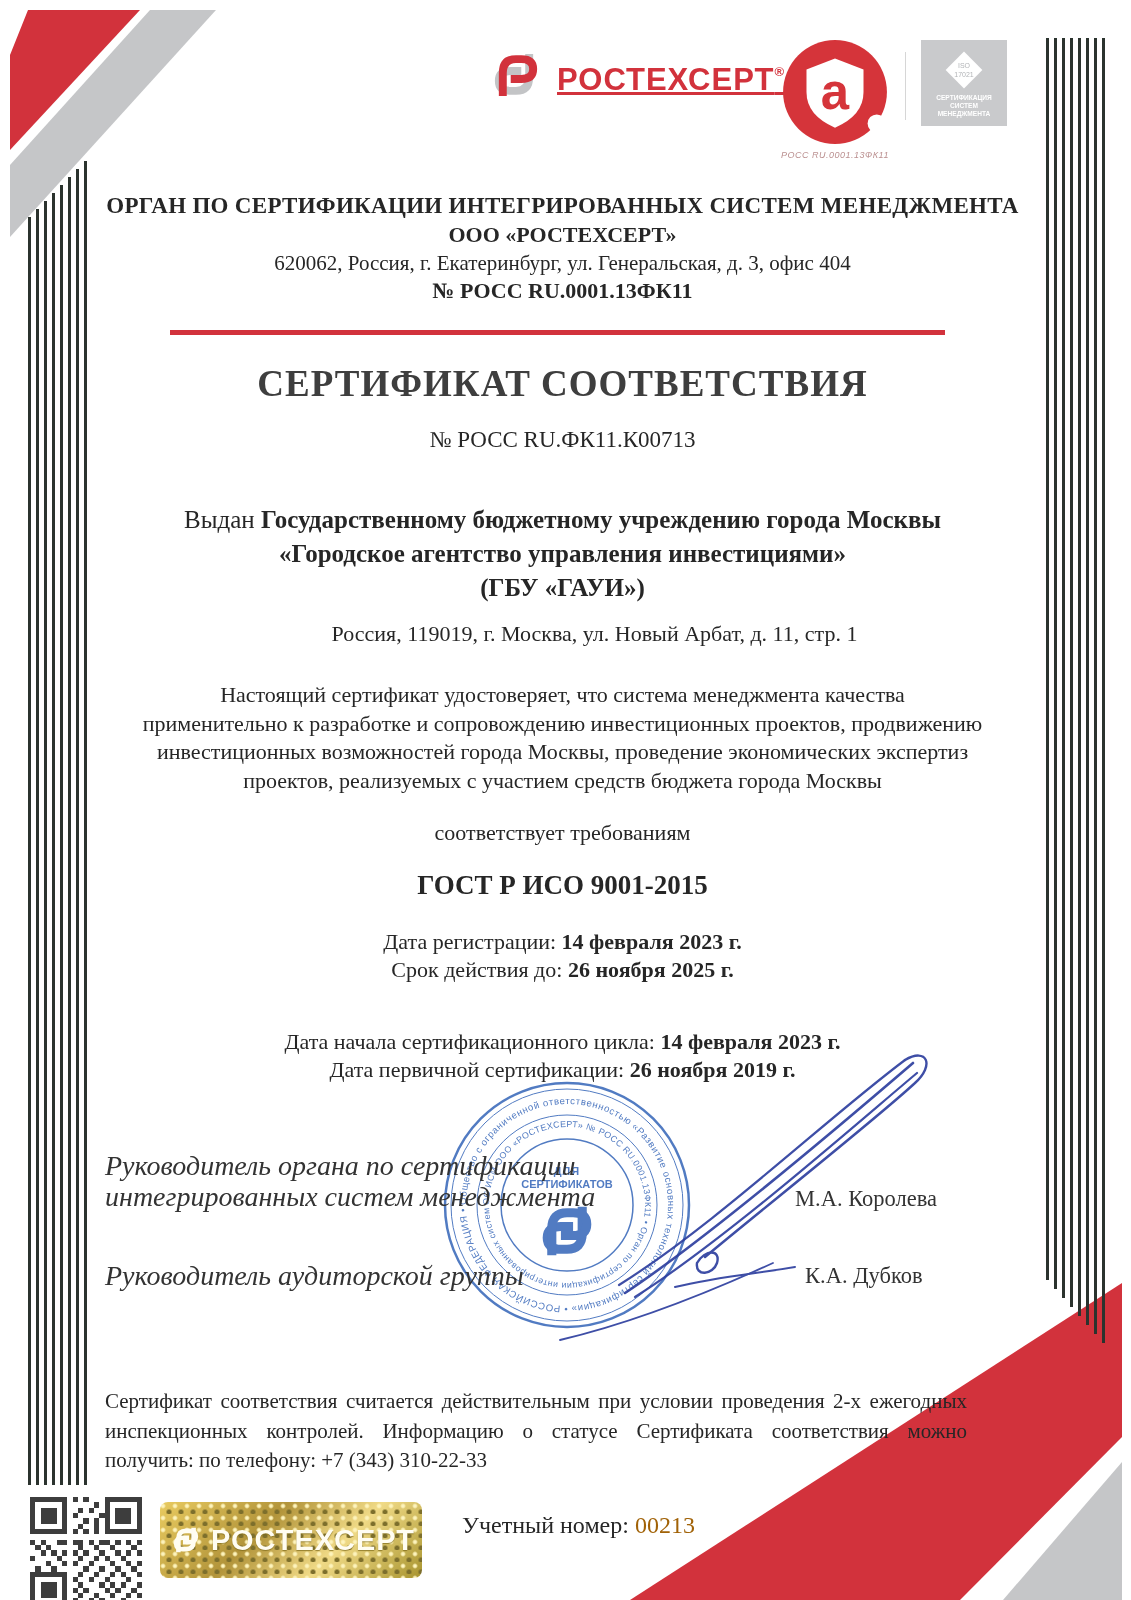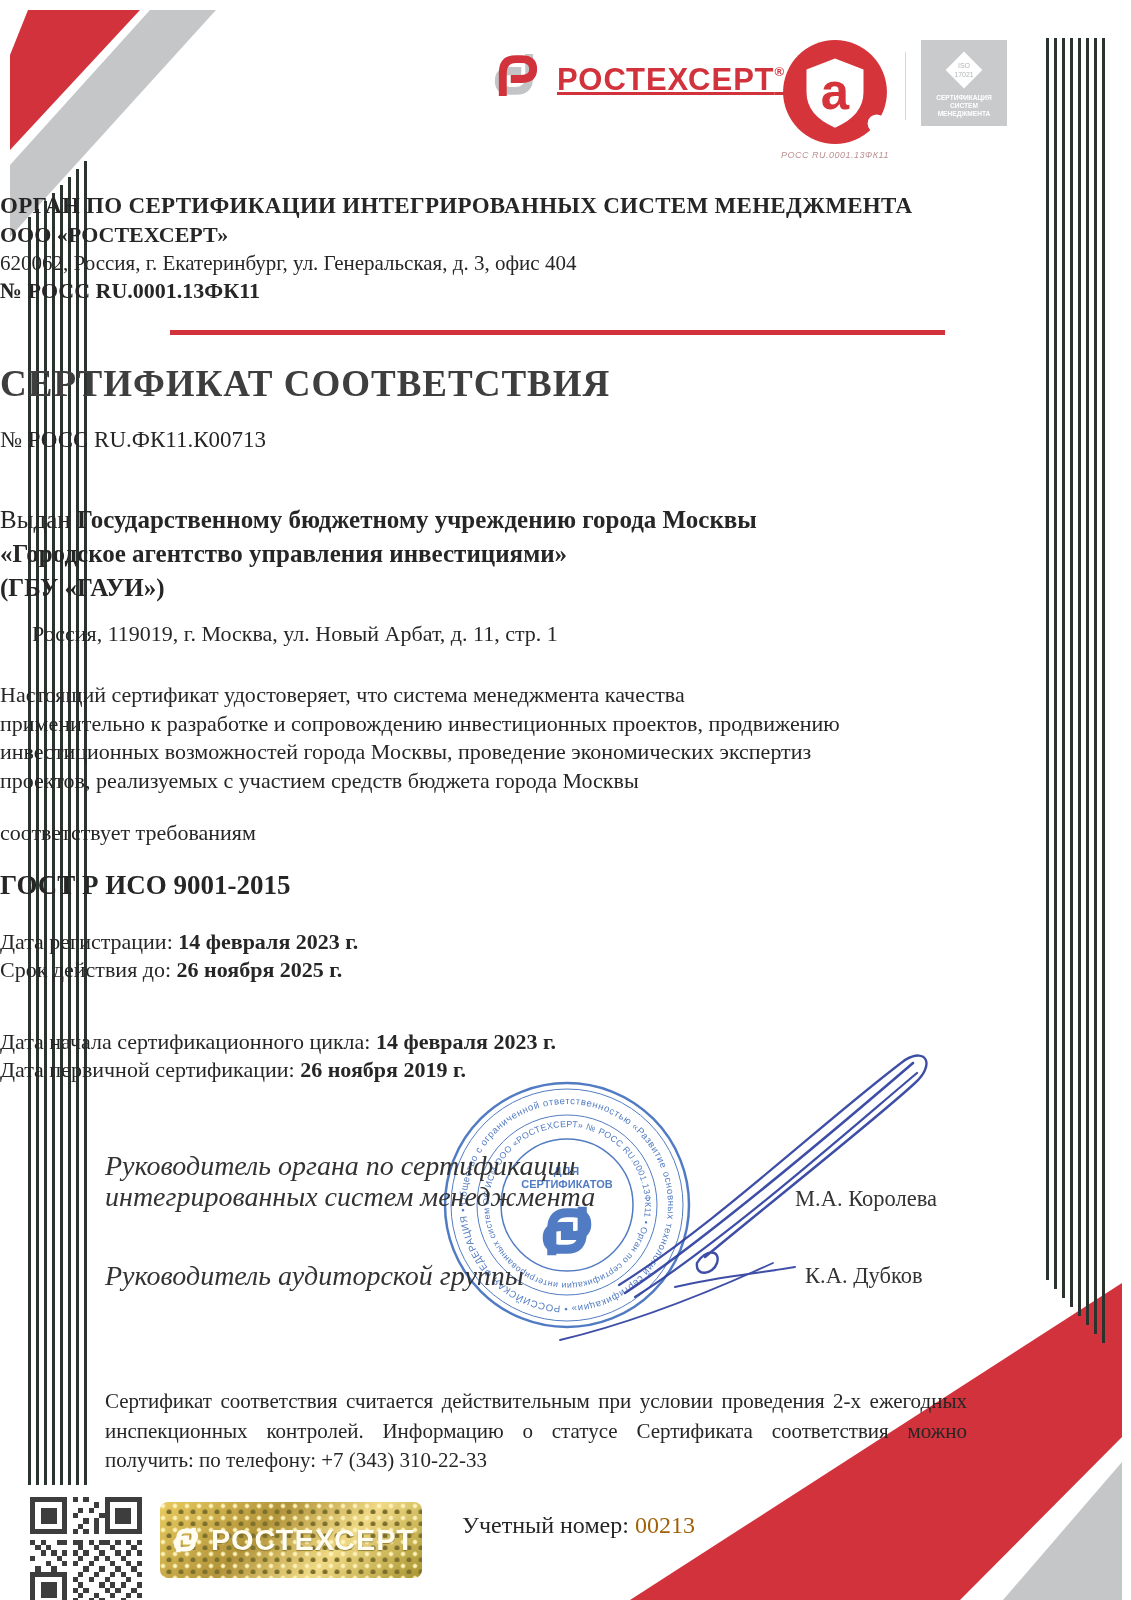--- a/index.html
+++ b/index.html
@@ -1,19 +1,19 @@
 <!DOCTYPE html>
 <html><head>
 <meta charset="utf-8">
 <style>
   html,body{margin:0;padding:0;background:#e9e9e9;}
   .page{position:relative;width:1131px;height:1600px;margin:0 auto;background:#ffffff;
         font-family:"Liberation Serif",serif;color:#262626;overflow:hidden;}
   .abs{position:absolute;}
-  .ctr{left:0;width:1125px;}
+  .ctr{left:0;width:1125px;text-align:center;}
   .vbar{position:absolute;width:3px;background:#2b332e;}
   .hdr1{font-weight:bold;font-size:23px;letter-spacing:.3px;}
   .hdr2{font-weight:bold;font-size:22px;}
   .hdr3{font-size:21px;}
   .hdr4{font-weight:bold;font-size:22px;}
   .redrule{background:#d2323c;height:5px;}
   .title{font-weight:bold;font-size:37px;letter-spacing:1px;color:#3e3e3e;}
   .certno{font-weight:normal;font-size:23px;}
   .issued{font-size:25px;line-height:34px;}
   .issued b{font-weight:bold;}

